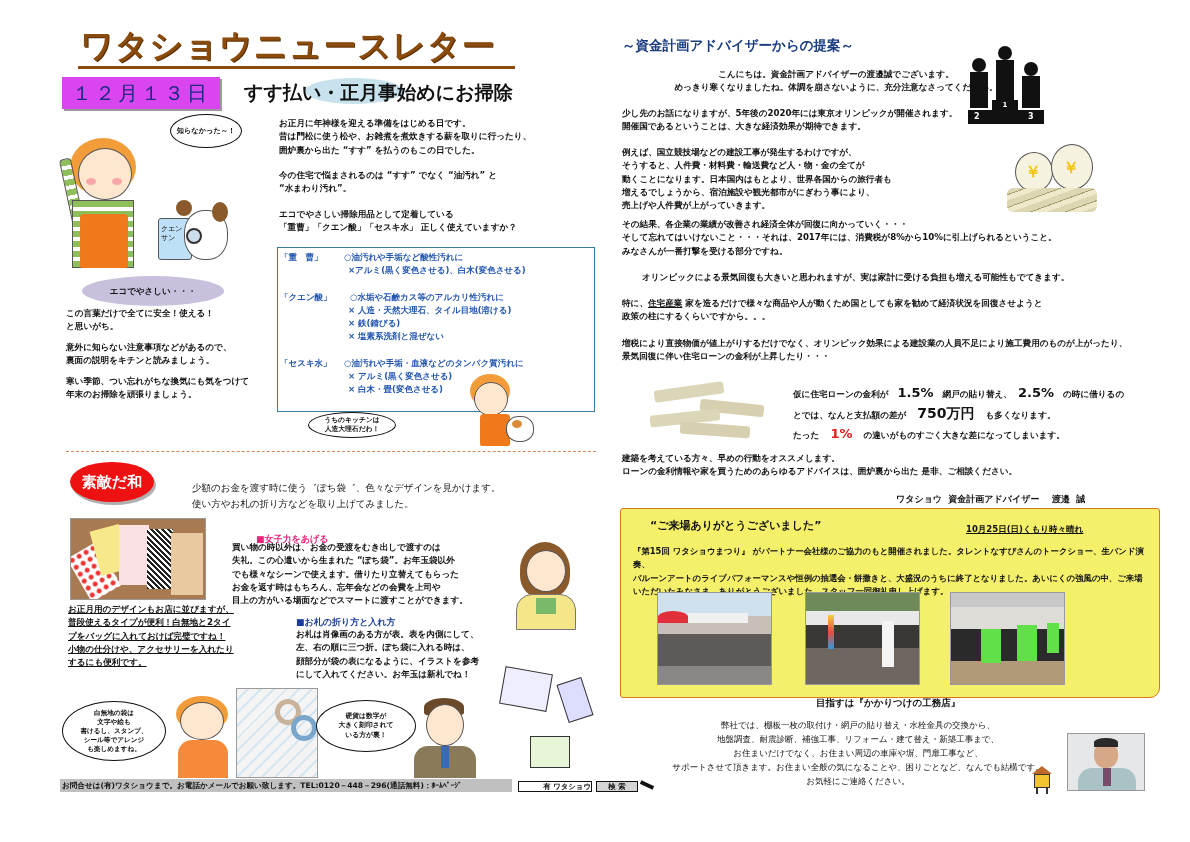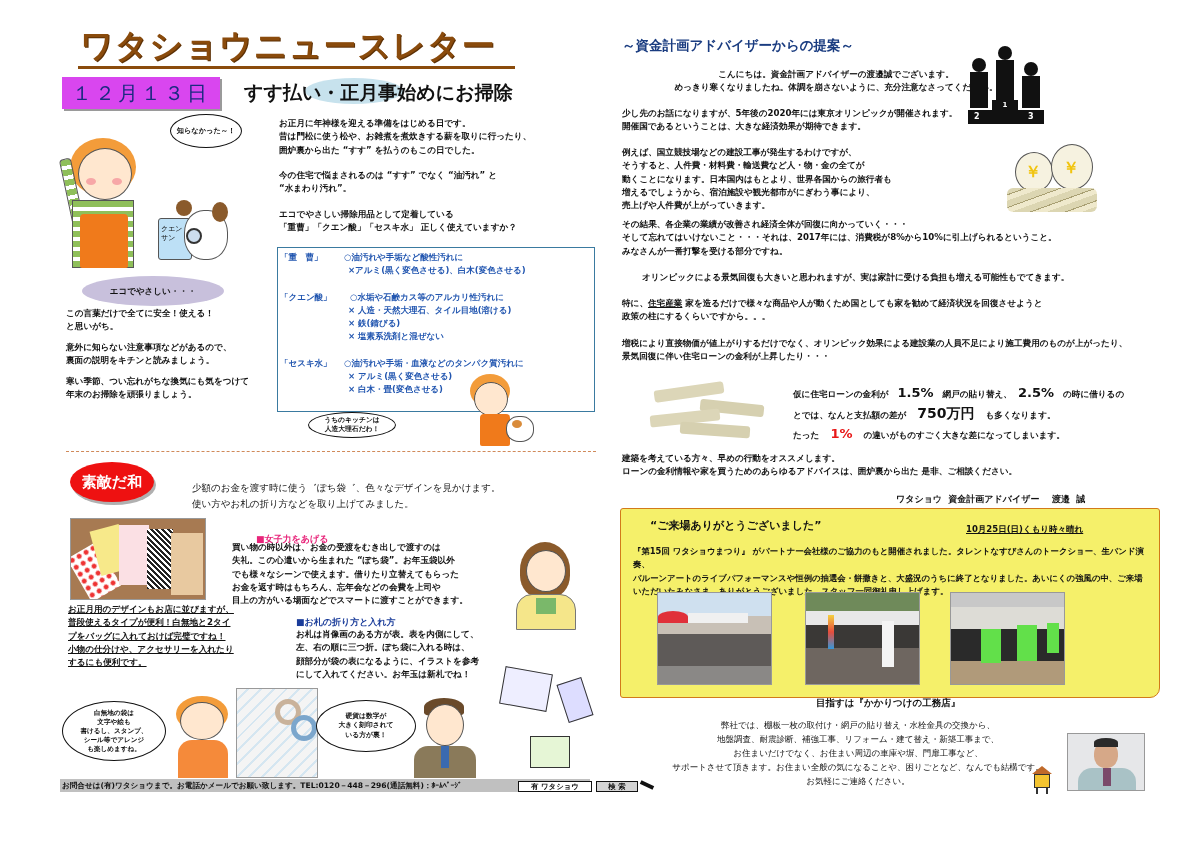--- a/index.html
+++ b/index.html
@@ -35,22 +35,22 @@
   
   #sep { left: 66px; top: 451px; width: 530px; border-top: 1.5px dashed #d08a5a; }
 
   #sutekidawa { left: 70px; top: 462px; width: 84px; height: 40px; background: #ee1111; border-radius: 50%;
                 box-shadow: 2px 3px 0 #b0b0b0; color: #fff; font-weight: bold; font-size: 15px; text-align: center; line-height: 40px; }
   #intro-pochi { left: 192px; top: 480px; font-size: 9.5px; line-height: 15.5px; font-weight: normal; }
 
   .pink-h { color: #e8257a; font-weight: bold; font-size: 9px; }
   .blue-h { color: #1a3c9a; font-weight: bold; font-size: 9px; }
 
-  #footer-bar { left: 60px; top: 779px; width: 530px; height: 13px; background: #c0c0c0; font-size: 7.6px; font-weight: bold; line-height: 13px; padding-left: 2px; }
-  #footer-name { left: 518px; top: 781px; width: 74px; height: 11px; border: 1px solid #111; background: #fff; font-size: 7.4px; font-weight: bold; text-align: center; line-height: 9px; }
+  #footer-bar { left: 60px; top: 779px; width: 452px; height: 13px; background: #c0c0c0; font-size: 7.6px; font-weight: bold; line-height: 13px; padding-left: 2px; }
+  #footer-name { left: 518px; top: 781px; width: 74px; height: 11px; border: 1px solid #111; background: #fff; font-size: 7.4px; font-weight: bold; text-align: right; line-height: 9px; }
   #footer-search { left: 596px; top: 781px; width: 42px; height: 11px; border: 1px solid #111; background: #d4d4d4; font-size: 7.4px; font-weight: bold; text-align: center; line-height: 9px; }
 
   
   #adv-title { left: 622px; top: 37px; font-size: 13.5px; font-weight: bold; color: #1a3c80; }
   .money-num { font-size: 13px; font-weight: bold; }
   .red { color: #e81818; }
 
   #event-box { left: 620px; top: 508px; width: 540px; height: 190px; background: #f5f06a; border: 1.5px solid #d27a1a; border-radius: 3px 3px 10px 3px; }
   #event-title { left: 650px; top: 518px; font-size: 11px; font-weight: bold; }
   #event-date { left: 966px; top: 524px; font-size: 8.5px; font-weight: bold; text-decoration: underline; }

